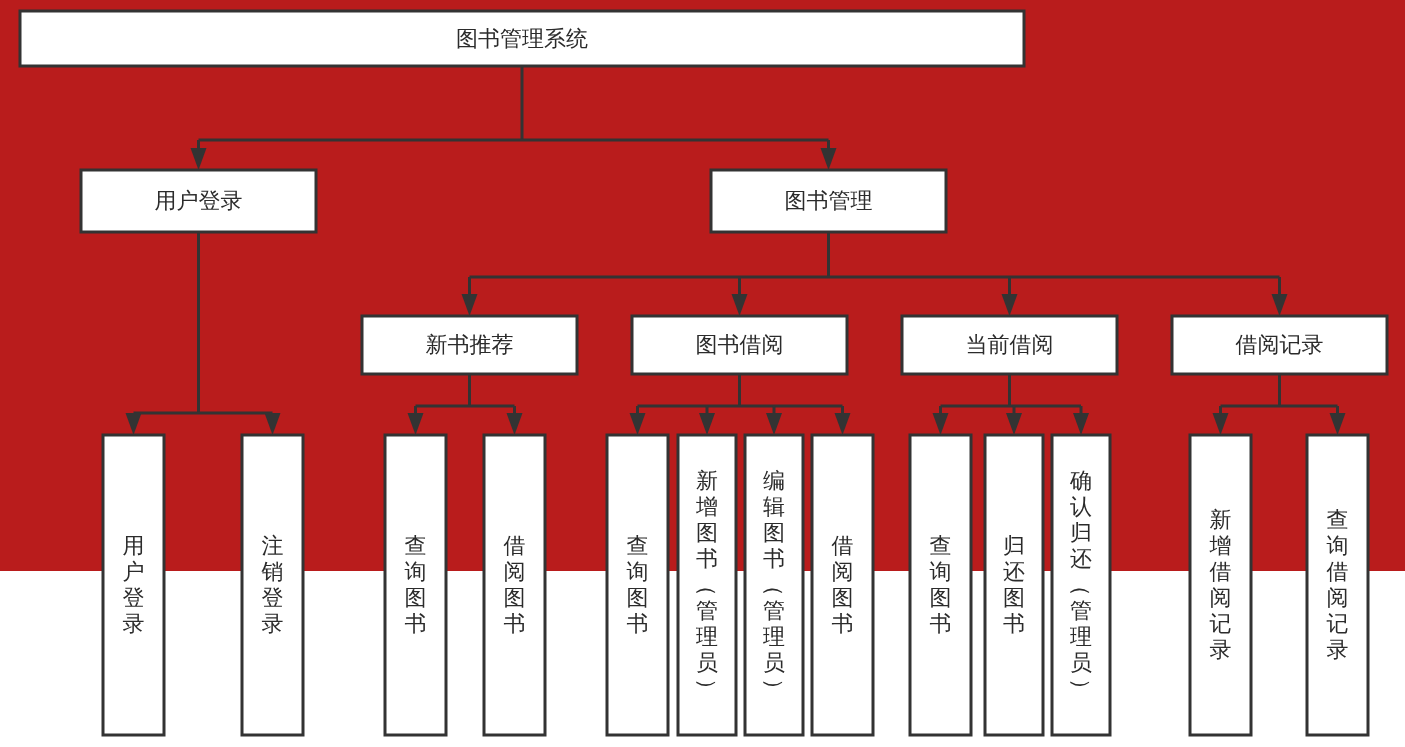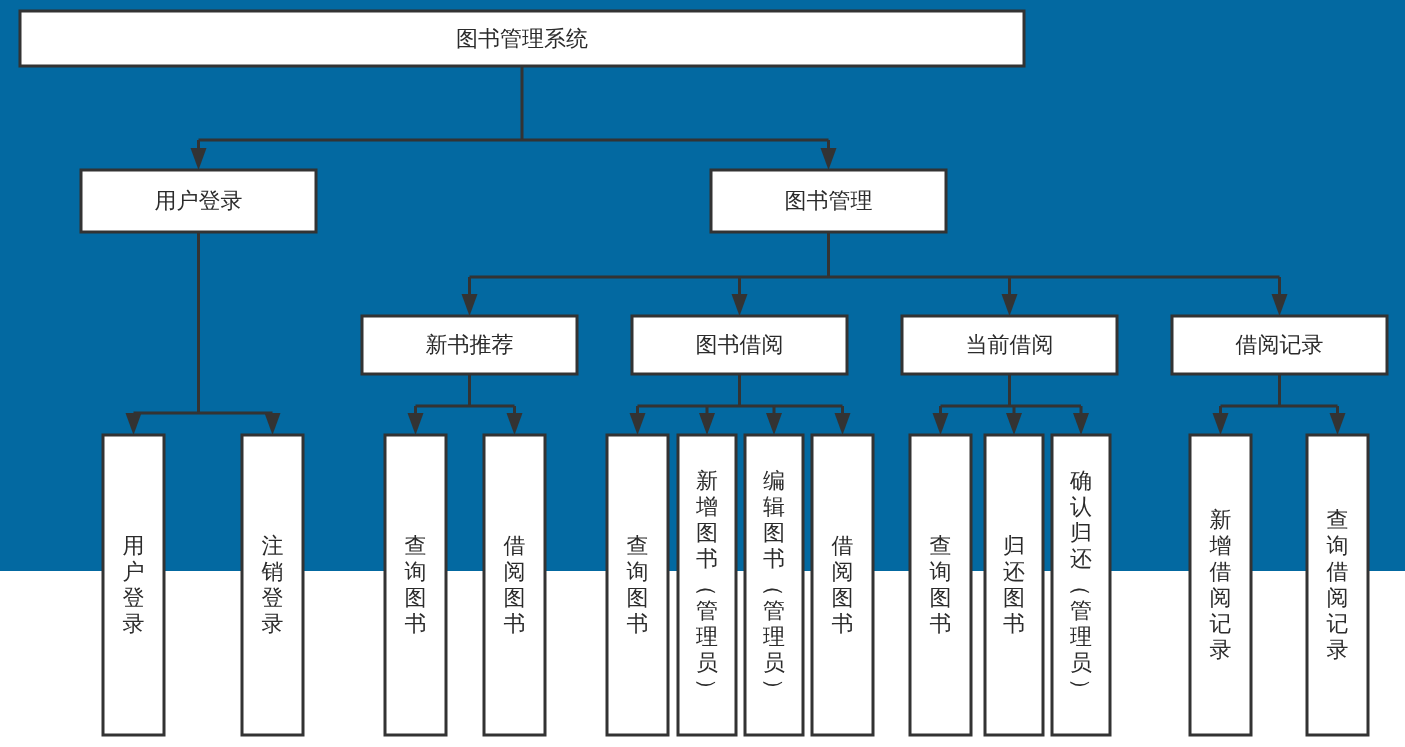--- a/index.html
+++ b/index.html
@@ -11,21 +11,21 @@
   body {
     width: 1405px;
     height: 747px;
     overflow: hidden;
     font-family: "DejaVu Sans", "Liberation Sans", sans-serif;
   }
   #diagram-root {
     position: relative;
     width: 1405px;
     height: 571px;
-    background: #0369a1;
+    background: #b91c1c;
   }
   svg.flowchart {
     position: absolute;
     left: 0;
     top: 0;
     width: 1405px;
     height: 747px;
     display: block;
   }
   .node-rect {

